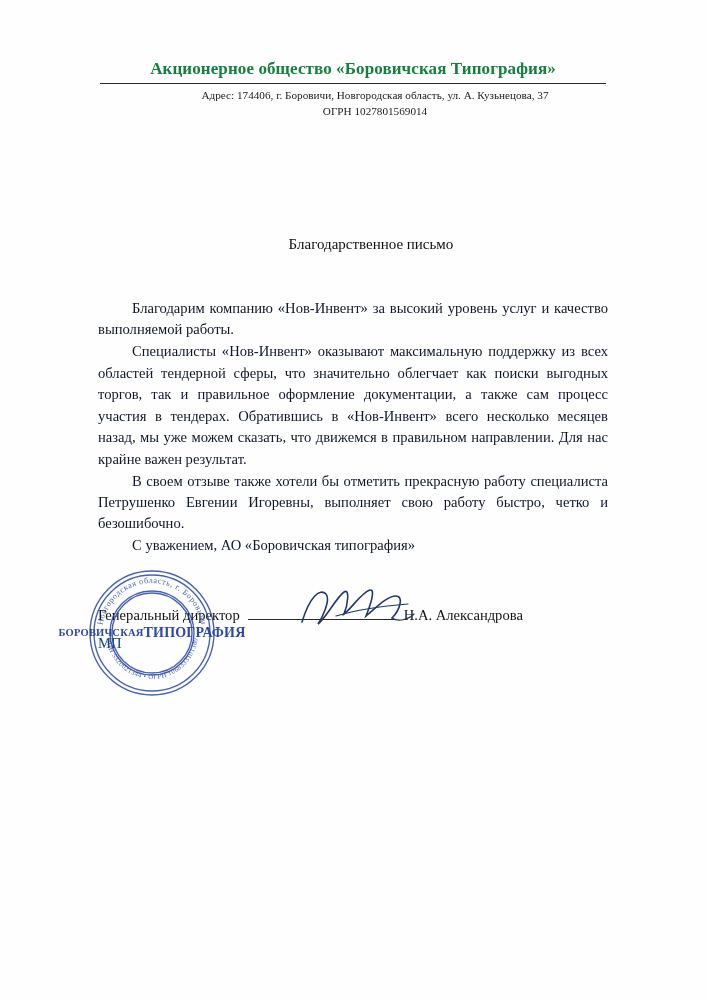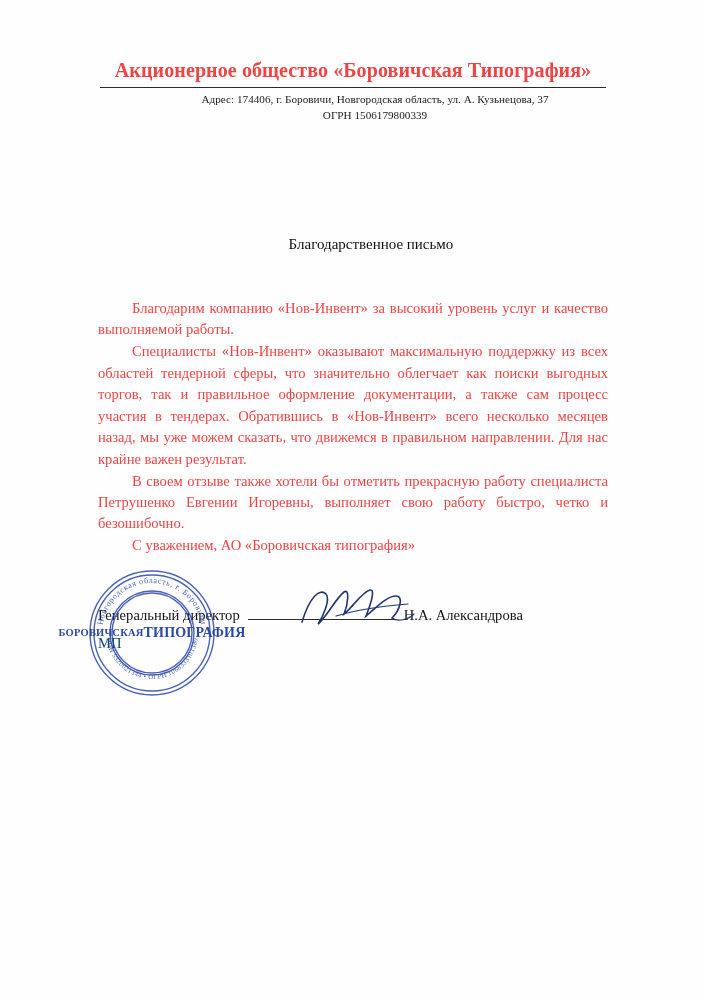--- a/index.html
+++ b/index.html
@@ -24,24 +24,24 @@
 
   
   .letterhead {
     position: absolute;
     left: 0;
     right: 0;
     top: 58px;
     text-align: center;
   }
   .company-name {
-    font-size: 20px;
+    font-size: 17px;
     font-weight: bold;
     letter-spacing: 0.1px;
-    color: #ef4444;
+    color: #15803d;
     padding: 0 70px;
     line-height: 1.25;
   }
   .rule {
     width: 506px;
     height: 1px;
     background: #2a2a2a;
     margin: 4px auto 0 auto;
   }
   .addr-block {
@@ -66,21 +66,21 @@
 
   
   .body-text {
     position: absolute;
     left: 98px;
     width: 510px;
     top: 298px;
     font-size: 14.6px;
     line-height: 1.47;
     text-align: justify;
-    color: #ef4444;
+    color: #0f172a;
   }
   .body-text p {
     margin: 0 0 0.5px 0;
     text-indent: 34px;
   }
 
   
   .sign-row {
     position: absolute;
     left: 98px;
@@ -156,21 +156,21 @@
 </head>
 <body>
 
 <div class="page">
 
   <div class="letterhead">
     <div class="company-name">Акционерное общество «Боровичская Типография»</div>
     <div class="rule"></div>
     <div class="addr-block">
       <div>Адрес: 174406, г. Боровичи, Новгородская область, ул. А. Кузьнецова, 37</div>
-      <div>ОГРН 1506179800339</div>
+      <div>ОГРН 1027801569014</div>
     </div>
   </div>
 
   <div class="doc-title">Благодарственное письмо</div>
 
   <div class="body-text">
     <p>Благодарим  компанию «Нов-Инвент»  за высокий уровень услуг и качество выполняемой работы.</p>
     <p>Специалисты «Нов-Инвент» оказывают максимальную поддержку из всех областей тендерной сферы, что значительно облегчает как поиски выгодных торгов, так и правильное оформление документации, а также сам процесс участия в тендерах. Обратившись в «Нов-Инвент»  всего несколько месяцев назад, мы уже можем сказать, что движемся в правильном направлении. Для нас крайне важен результат.</p>
     <p>В своем отзыве также хотели бы отметить прекрасную работу специалиста Петрушенко Евгении Игоревны, выполняет свою работу быстро, четко и безошибочно.</p>
     <p>С уважением, АО «Боровичская типография»</p>

